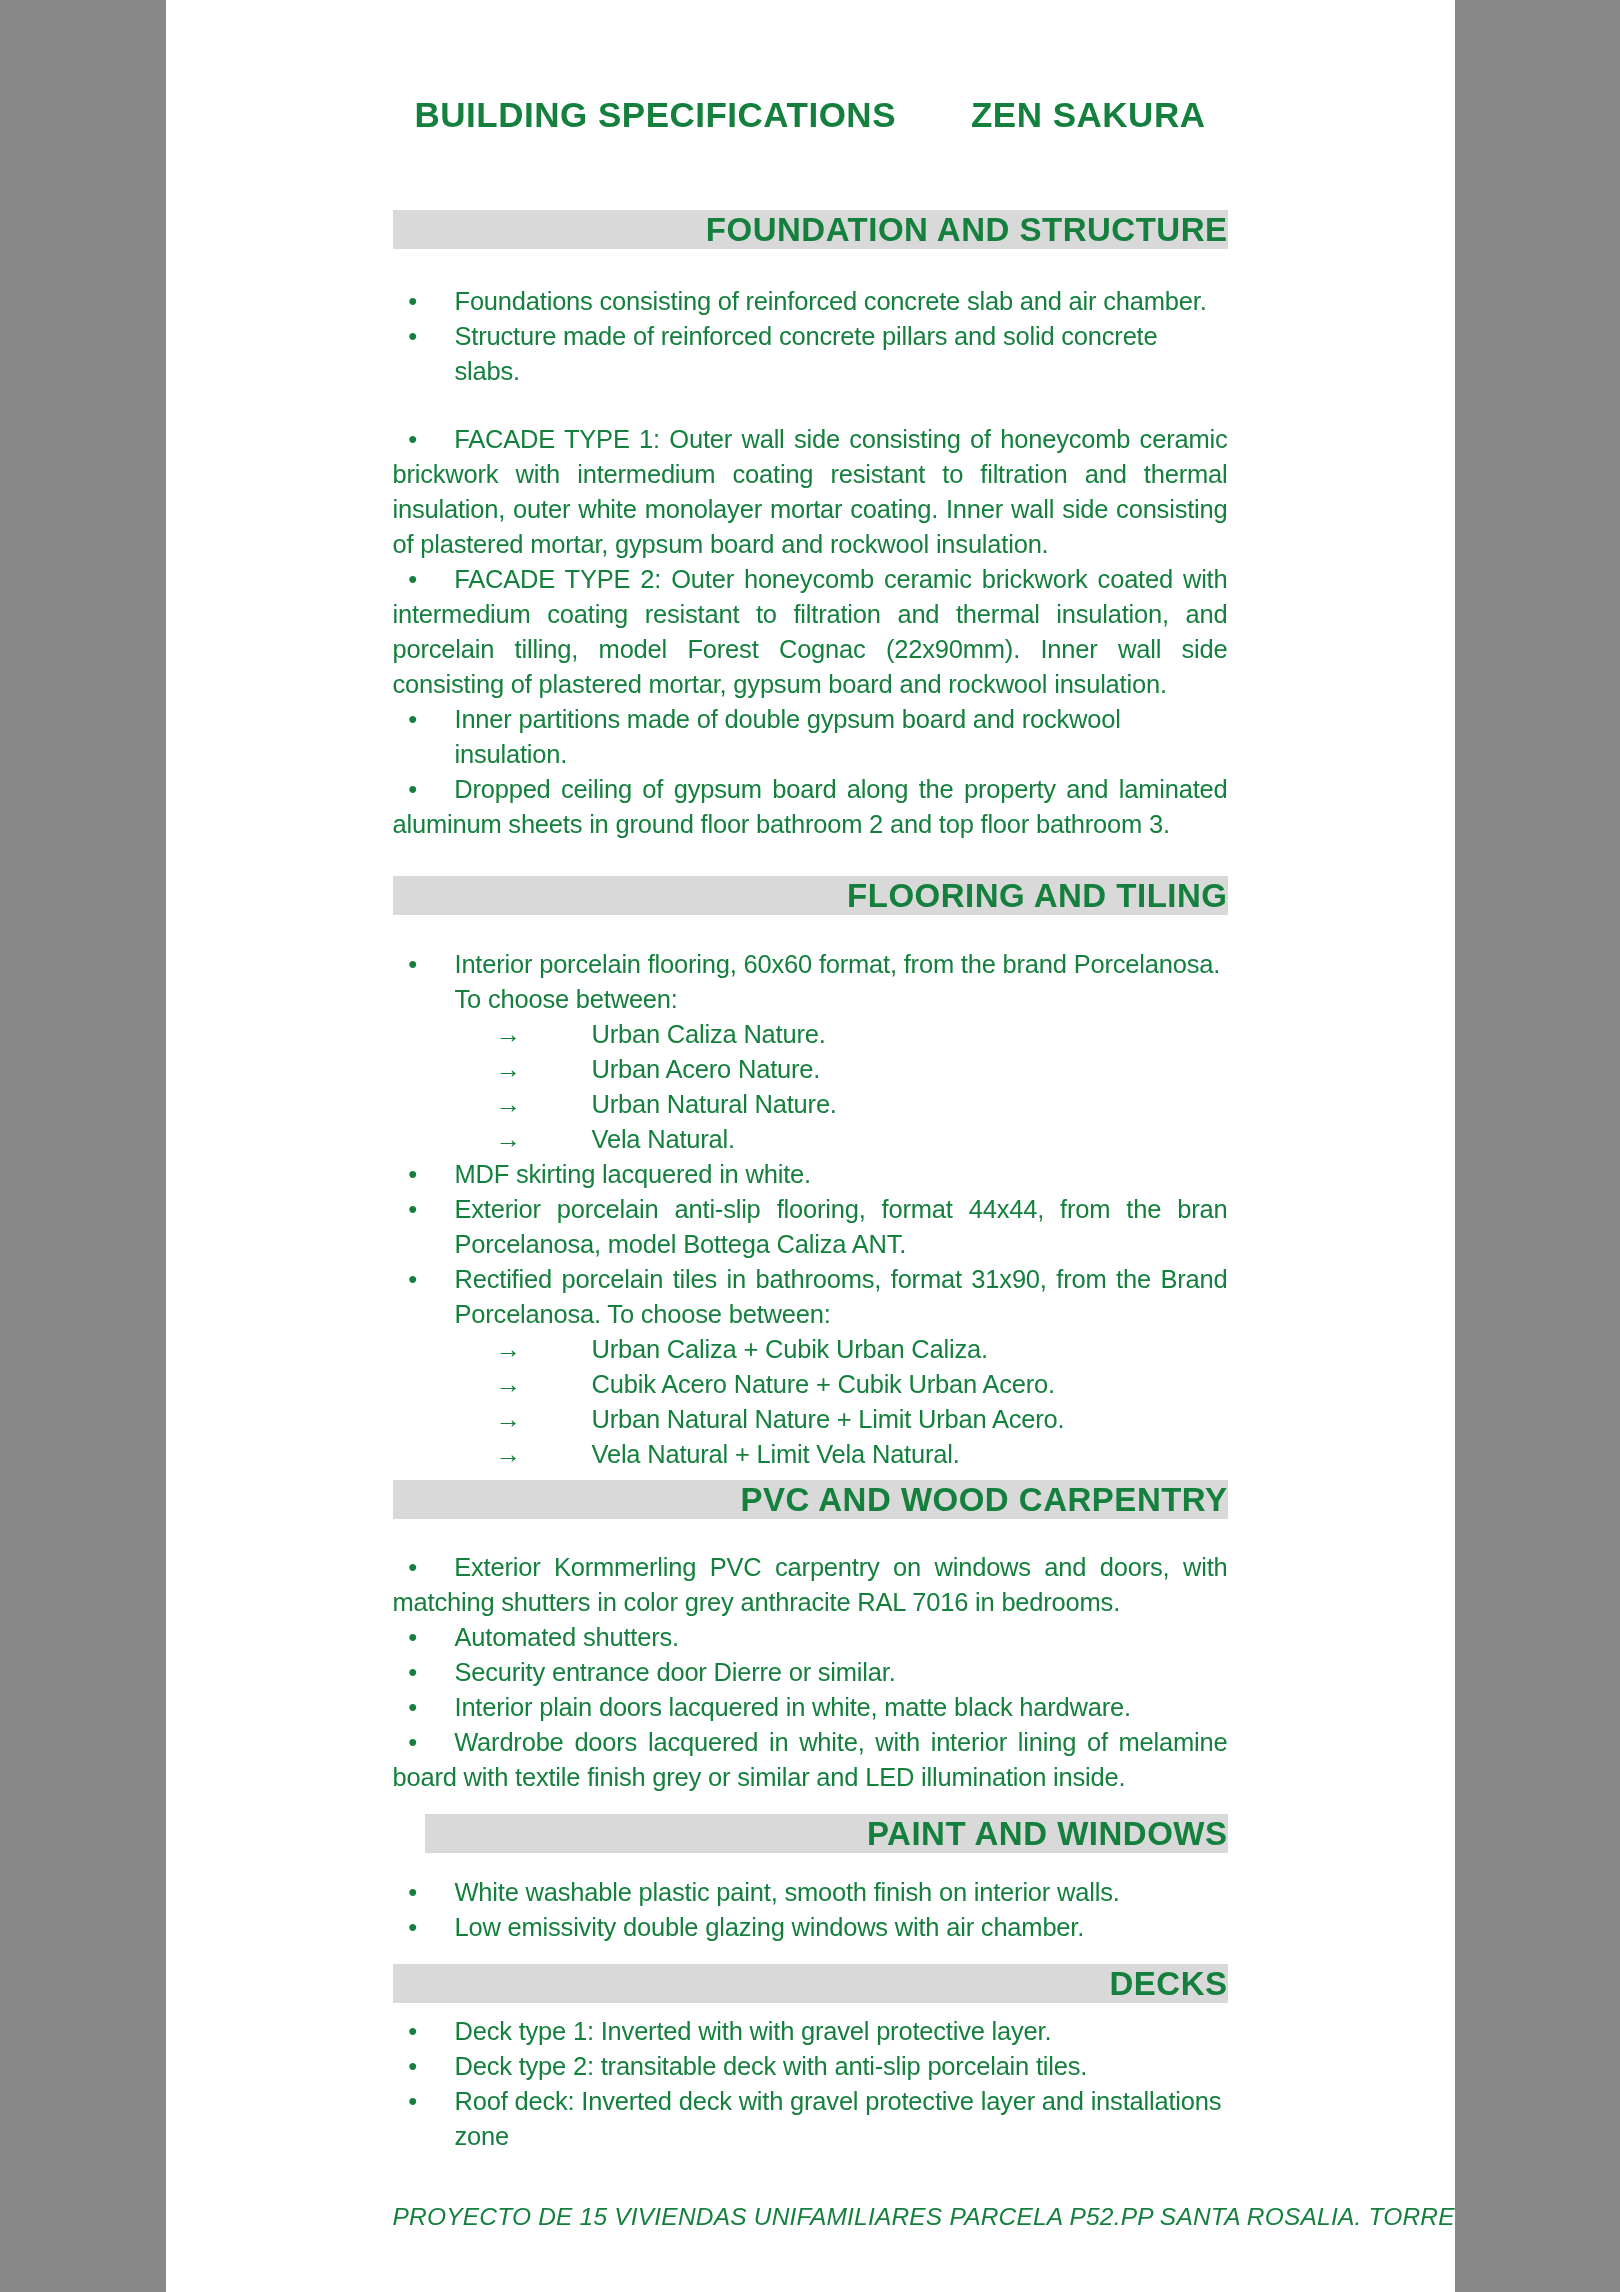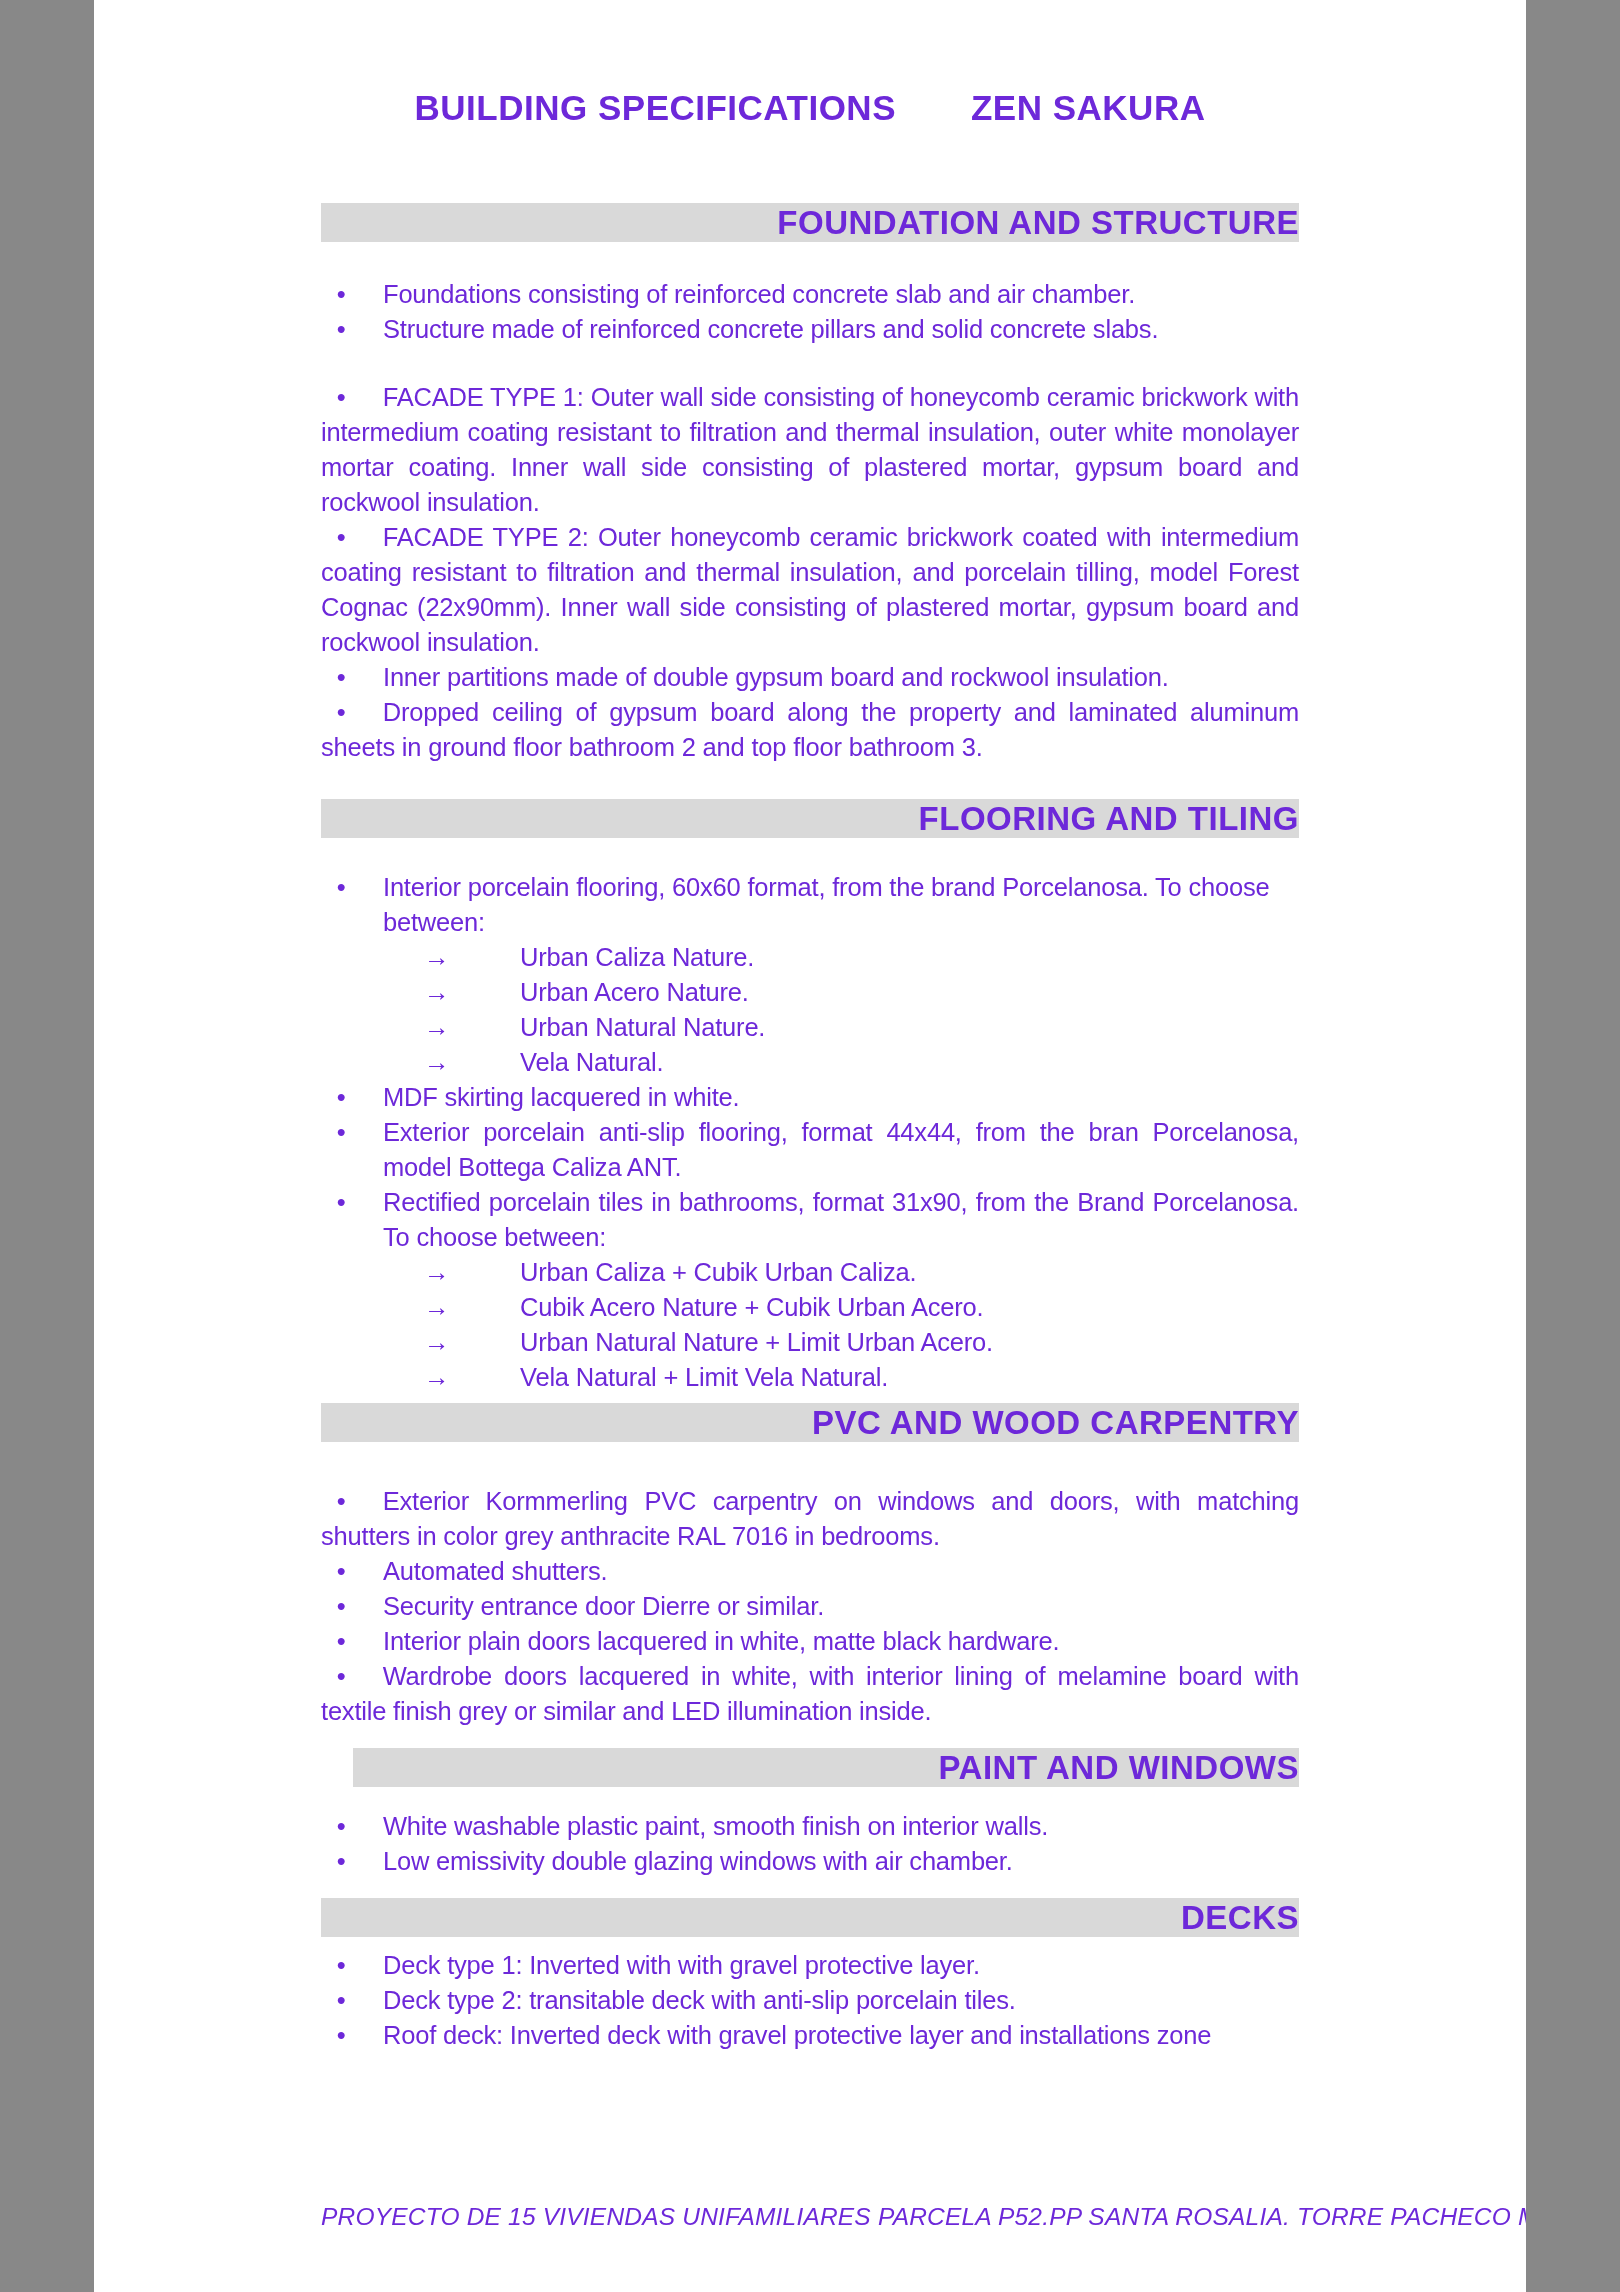--- a/index.html
+++ b/index.html
@@ -1,24 +1,24 @@
 <!DOCTYPE html>
 <html><head>
 <meta charset="utf-8">
 <style>
   html,body{margin:0;padding:0;background:#888;}
   .page{
     position:relative;
-    width:1432px;height:2293px;
+    width:1289px;height:2293px;
     margin:0 auto;
     background:#ffffff;
-    padding:0 227px;
+    padding:7px 227px;
     box-sizing:border-box;
     font-family:"Liberation Sans",sans-serif;
-    color:#6d28d9;
+    color:#15803d;
     overflow:hidden;
   }
   .doc-title{
     padding-top:86px;
     display:flex;
     justify-content:center;
     gap:75px;
     font-size:35px;
     font-weight:bold;
     line-height:43px;
@@ -47,21 +47,21 @@
   p.sub{padding-left:199px;position:relative;}
   p.sub .mk{position:absolute;left:103px;top:0;}
   
   .bar-m0{margin-top:74px;}
   .body-m0{margin-top:35px;}
   .bar-m1{margin-top:27.4px;}
   .body-m1{margin-top:33px;}
   .bar-m2{margin-top:34px;}
   .body-m2{margin-top:32px;}
   .bar-m3{margin-top:7.8px;}
-  .body-m3{margin-top:42px;}
+  .body-m3{margin-top:31px;}
   .bar-m4{margin-top:19.6px;margin-left:32px;}
   .body-m4{margin-top:21.6px;}
   .bar-m5{margin-top:18.6px;}
   .body-m5{margin-top:11.8px;}
   .footer{
     position:absolute;
     left:227px;top:2203px;
     font-size:24.5px;
     font-style:italic;
     letter-spacing:0.2px;

